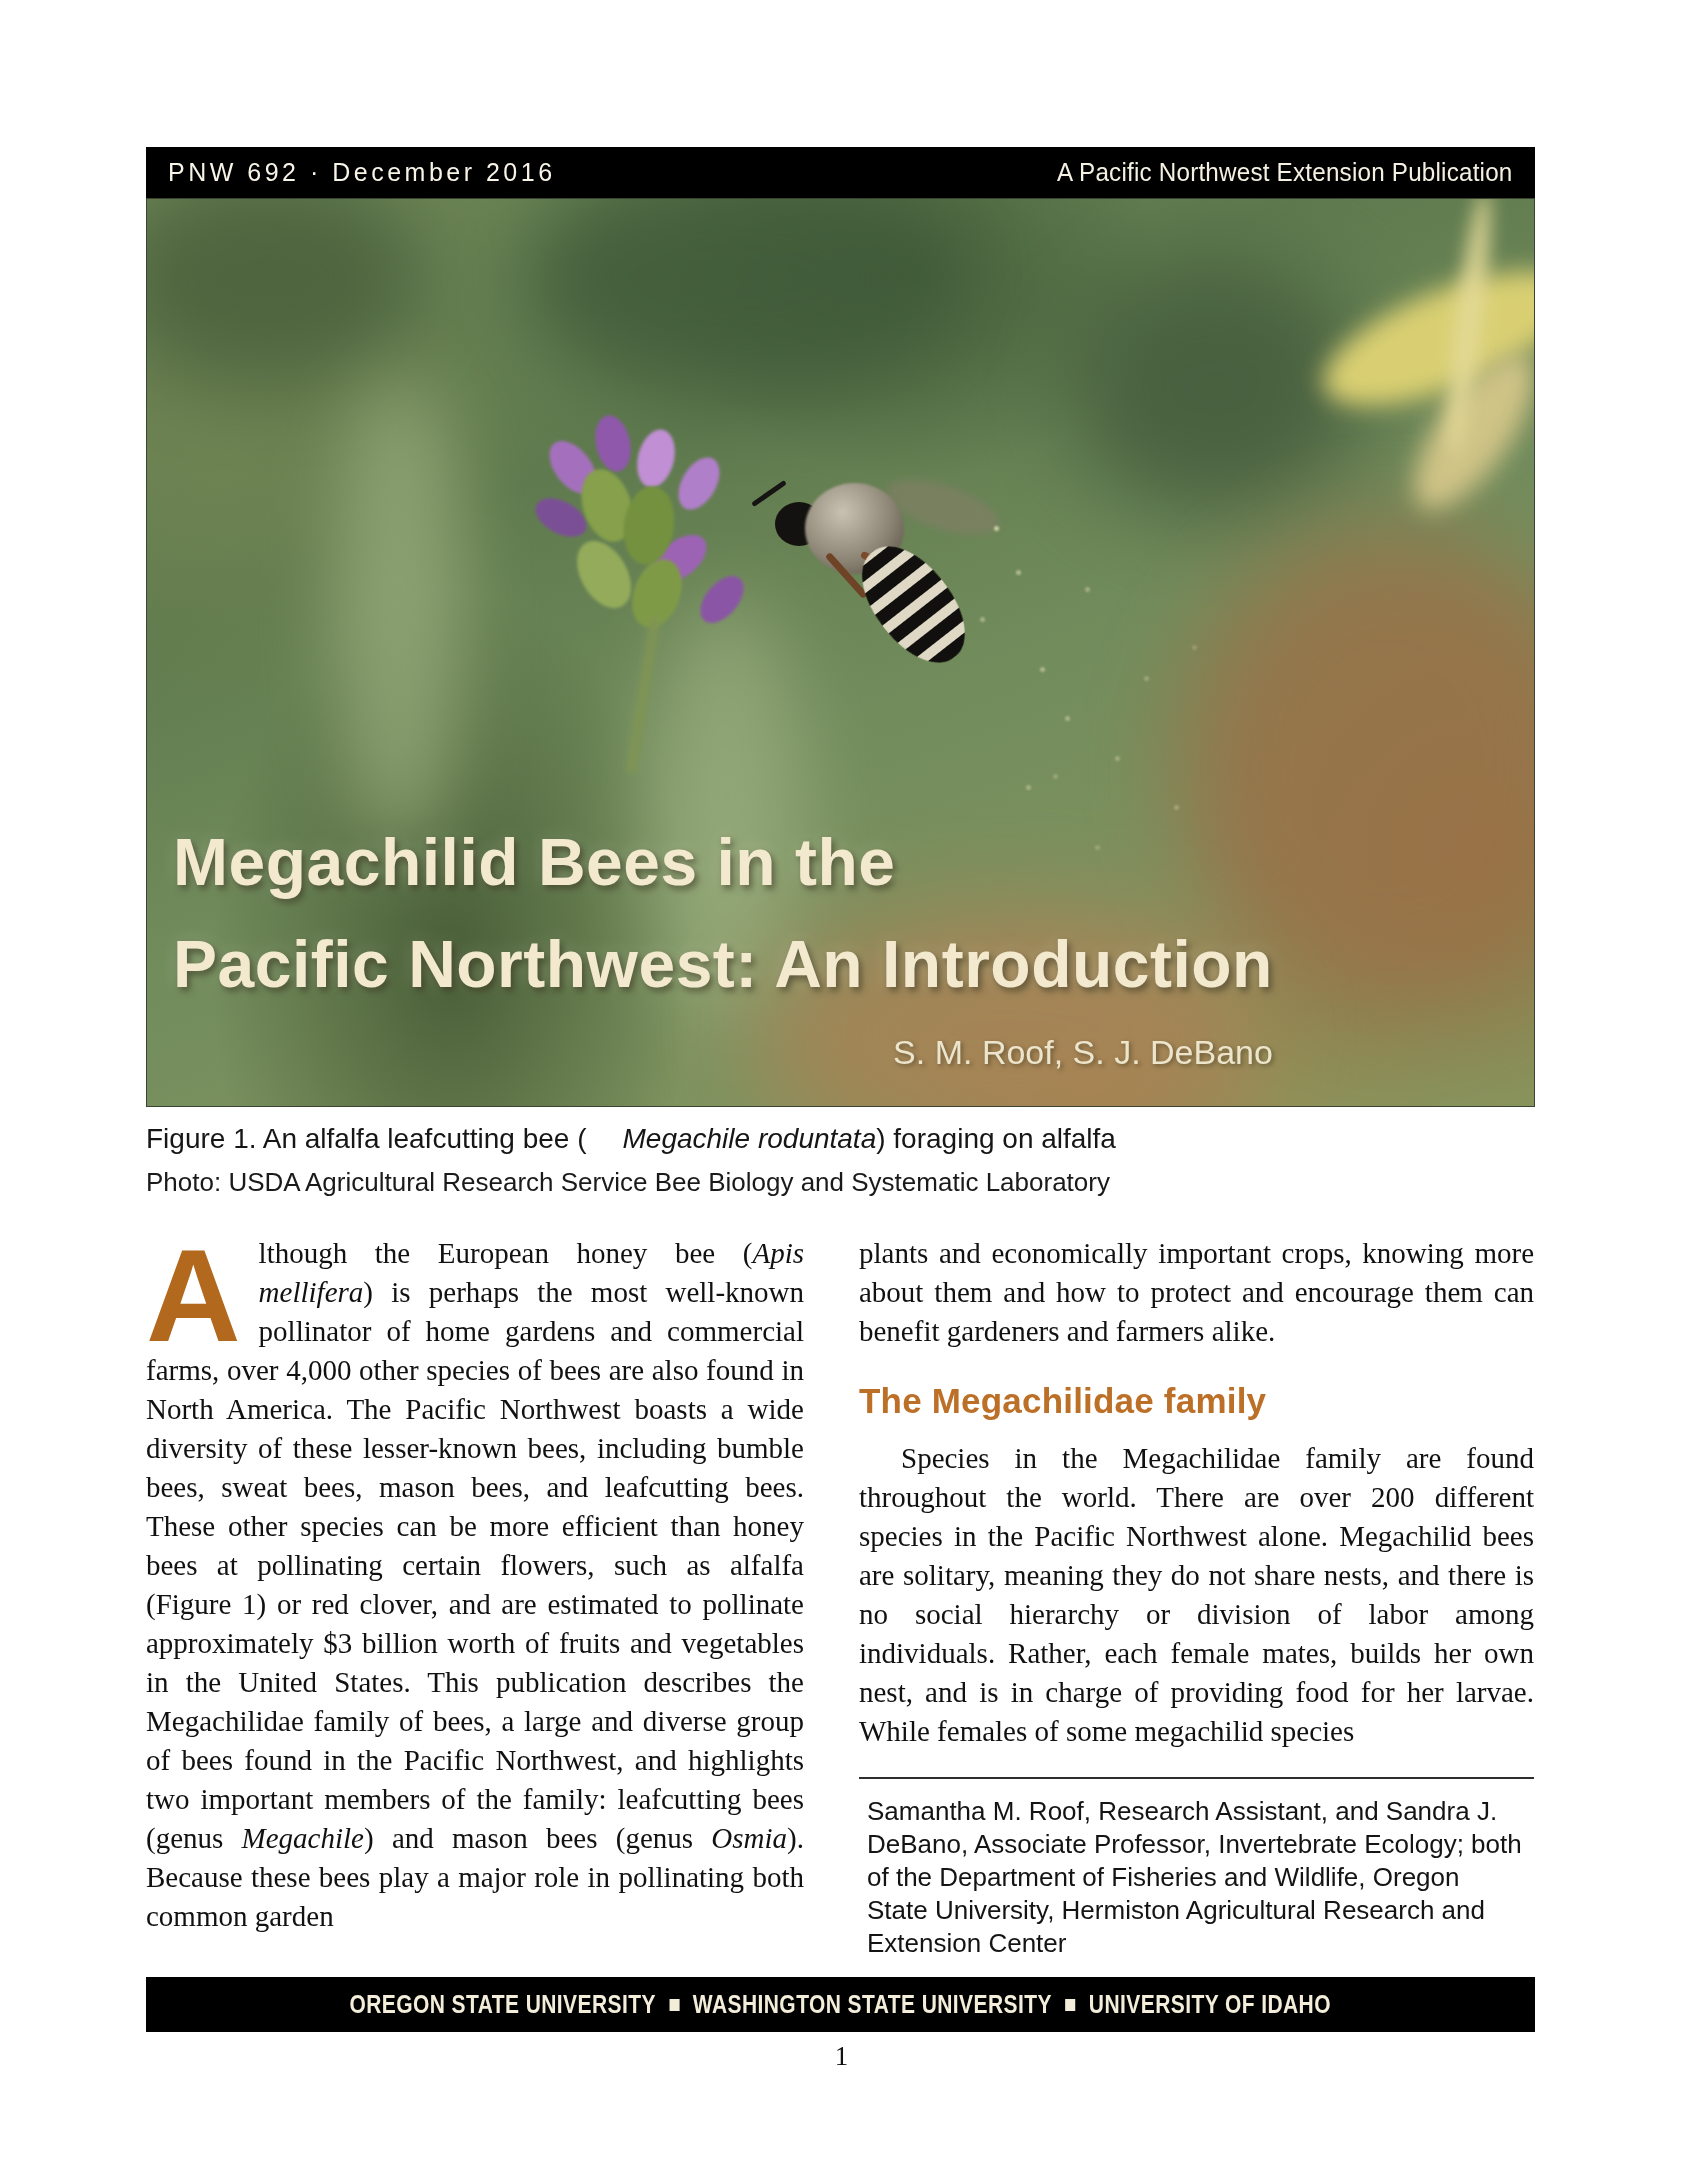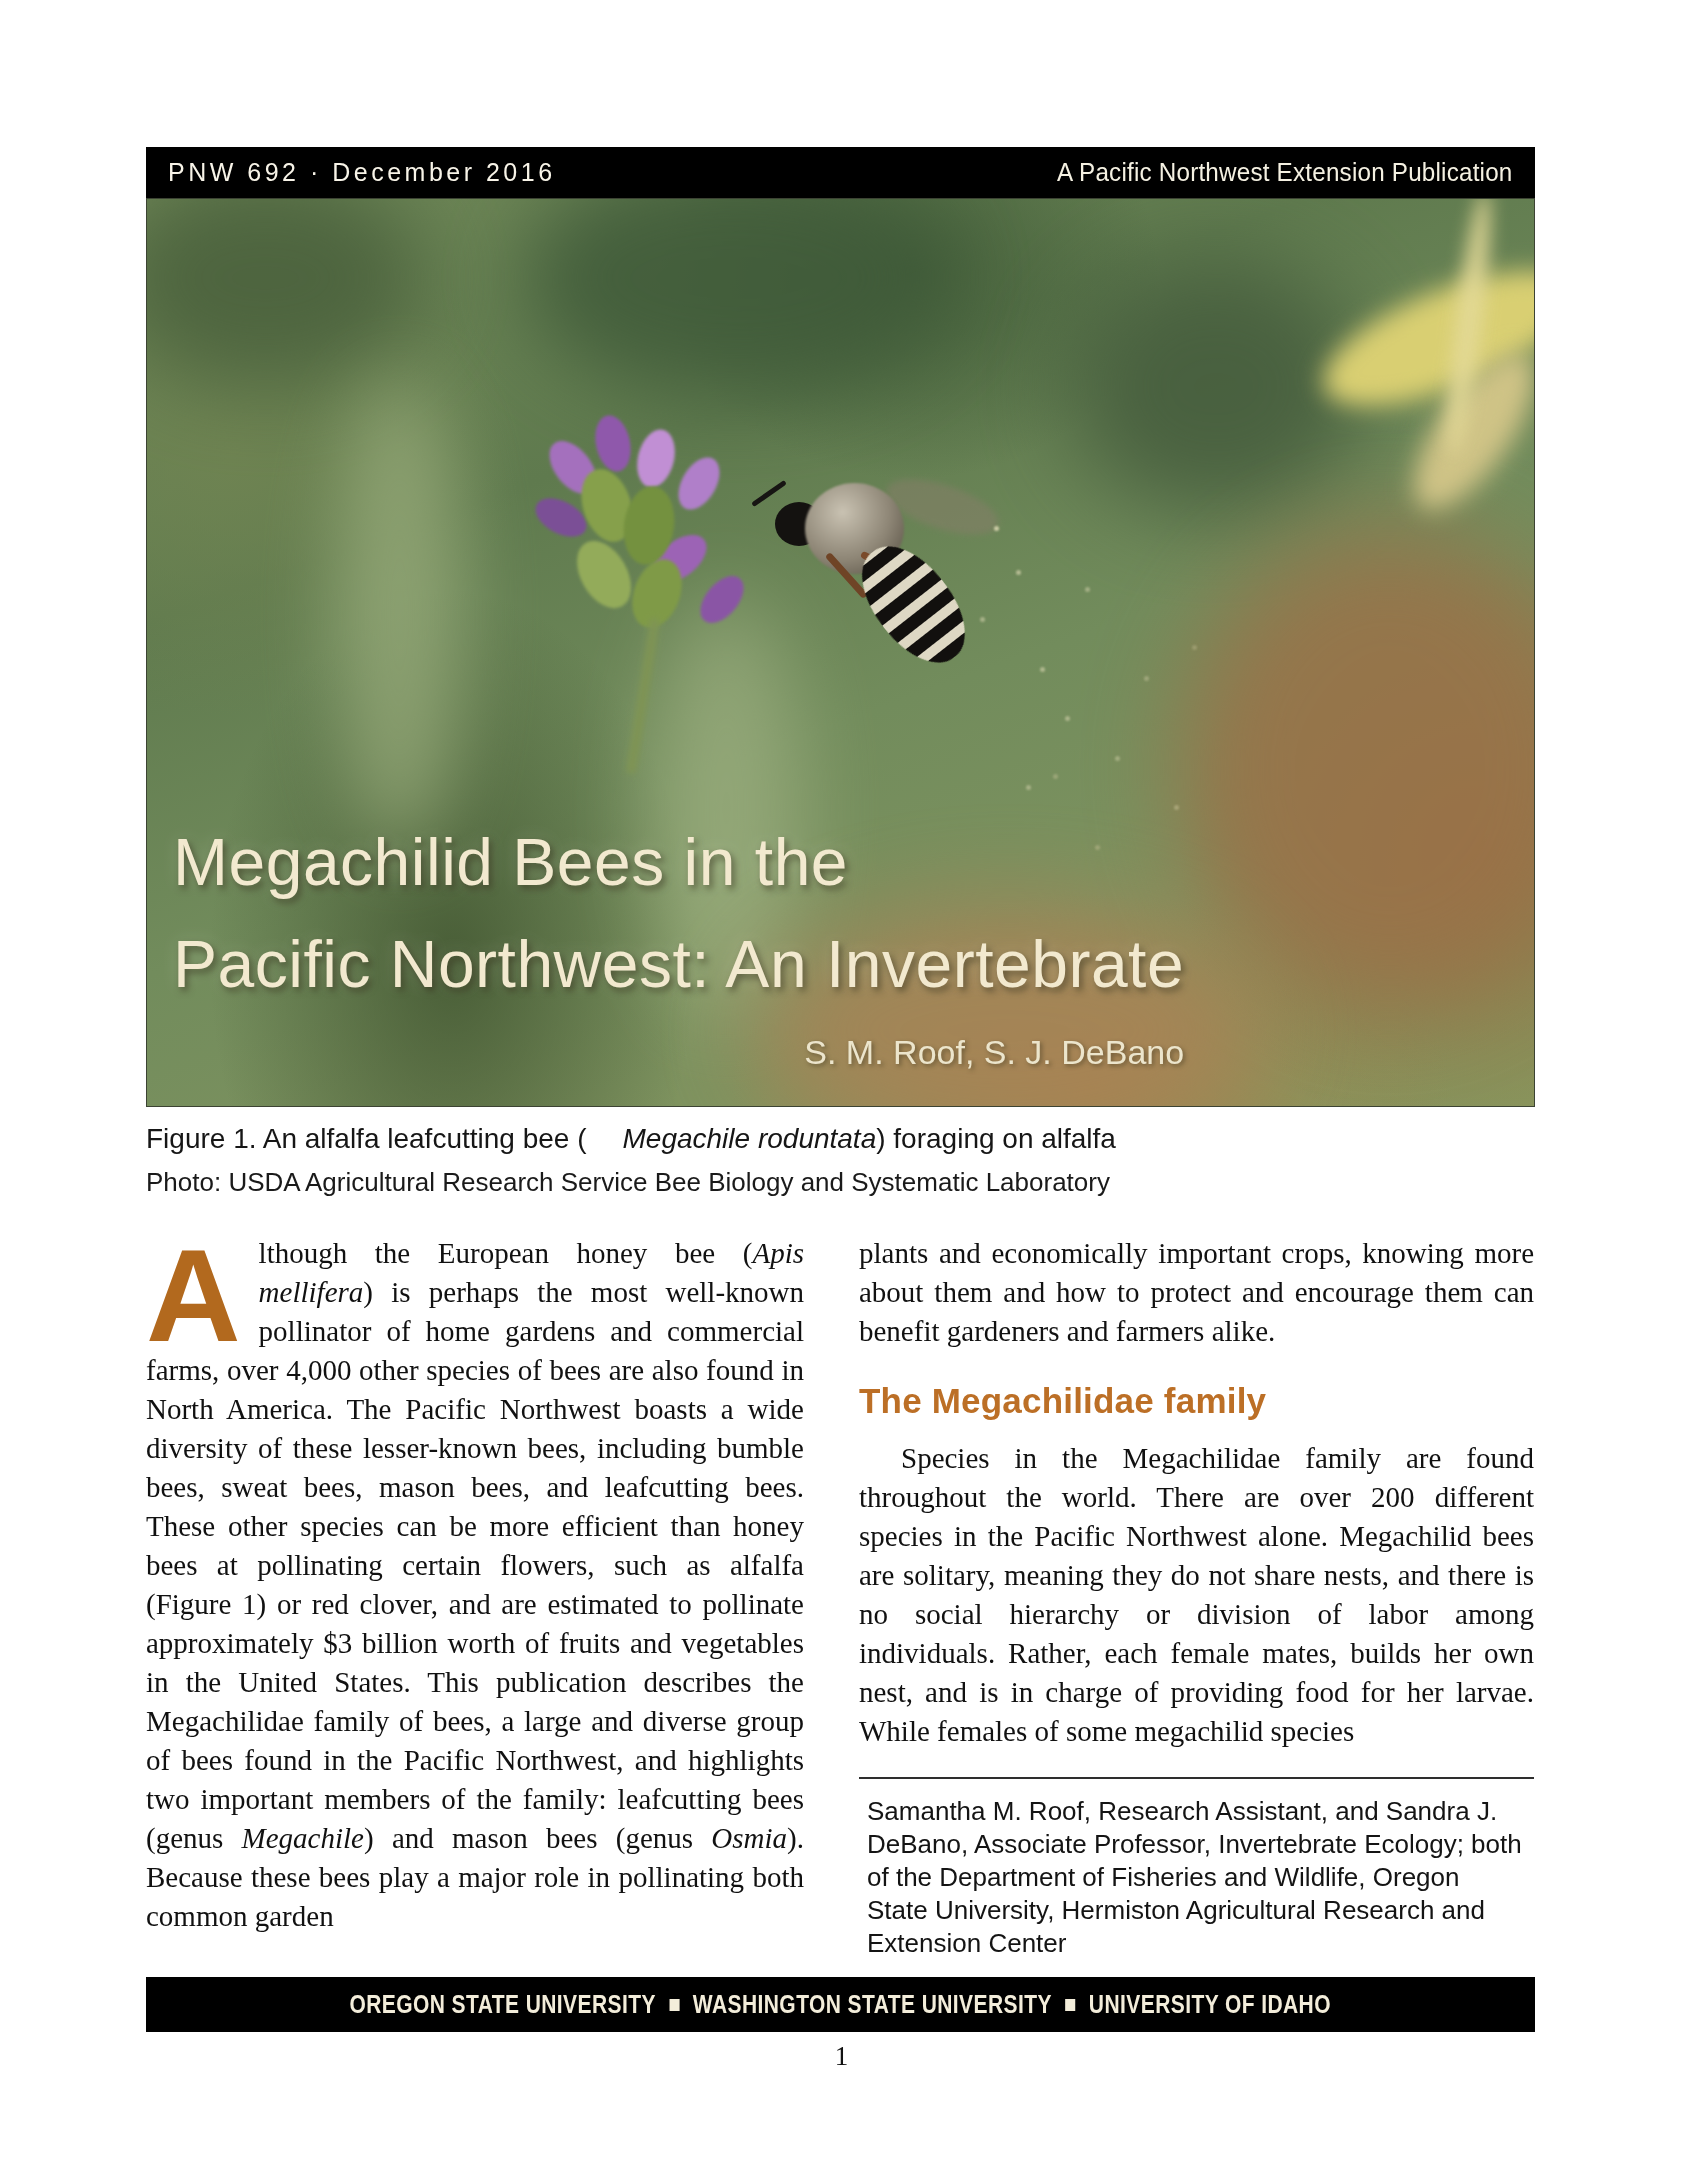--- a/index.html
+++ b/index.html
@@ -78,21 +78,21 @@
     box-shadow:22px 44px 0 rgba(228,222,186,.6),-14px 91px 0 rgba(228,222,186,.5),
       46px 141px 0 rgba(228,222,186,.55),91px 61px 0 rgba(228,222,186,.45),
       71px 190px 0 rgba(228,222,186,.5),121px 230px 0 rgba(228,222,186,.4),
       32px 259px 0 rgba(228,222,186,.45),150px 150px 0 rgba(228,222,186,.35),
       180px 279px 0 rgba(220,210,170,.4),101px 319px 0 rgba(220,210,170,.35),
       198px 119px 0 rgba(220,210,170,.3),59px 248px 0 rgba(220,210,170,.35);}
 
   
   .title-block{position:absolute;left:26px;bottom:20px;z-index:5;}
   .title-line{
-    font-size:66px;font-weight:normal;color:#f2e9cf;line-height:102px;letter-spacing:0.5px;
+    font-size:66px;font-weight:bold;color:#f2e9cf;line-height:102px;letter-spacing:0.5px;
     text-shadow:3px 4px 7px rgba(50,45,25,.6),0 0 18px rgba(255,255,240,.2);
   }
   .byline{font-size:34px;color:#ece5cc;margin-top:18px;margin-bottom:14px;text-shadow:2px 2px 4px rgba(50,45,25,.5);text-align:right;}
 
   
   .caption{margin-top:16px;font-size:28px;color:#161616;}
   .caption em{font-style:italic;margin-left:36px;}
   .photo-credit{margin-top:12px;font-size:26px;color:#1a1a1a;}
 
   
@@ -174,21 +174,21 @@
         <div class="bee-head"></div>
         <div class="bee-thorax"></div>
         <div class="bee-leg1"></div>
         <div class="bee-leg2"></div>
         <div class="bee-abdomen"></div>
       </div>
       <div class="pollen"></div>
 
       <div class="title-block">
         <div class="title-line">Megachilid Bees in the</div>
-        <div class="title-line">Pacific Northwest: An Invertebrate</div>
+        <div class="title-line">Pacific Northwest: An Introduction</div>
         <div class="byline">S. M. Roof, S. J. DeBano</div>
       </div>
     </div>
 
     <div class="caption"><span>Figure 1. An alfalfa leafcutting bee (</span><em>Megachile roduntata</em><span>) foraging on alfalfa</span></div>
     <div class="photo-credit">Photo: USDA Agricultural Research Service Bee Biology and Systematic Laboratory</div>
 
     <div class="columns">
       <div class="col-left">
         <p class="bodytext">

